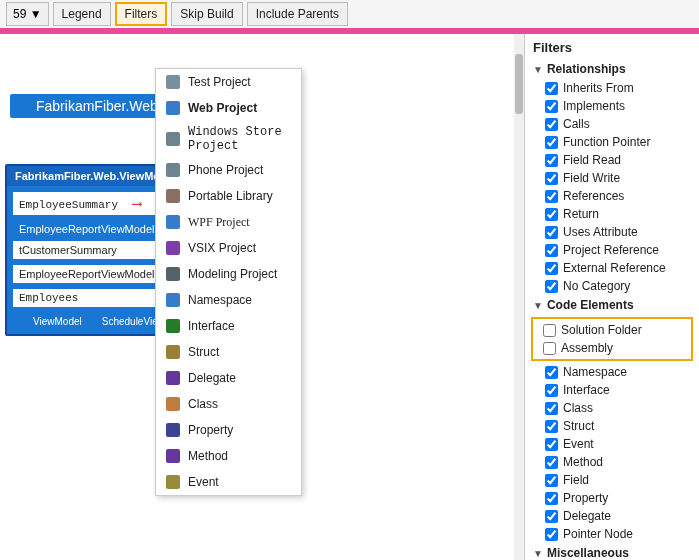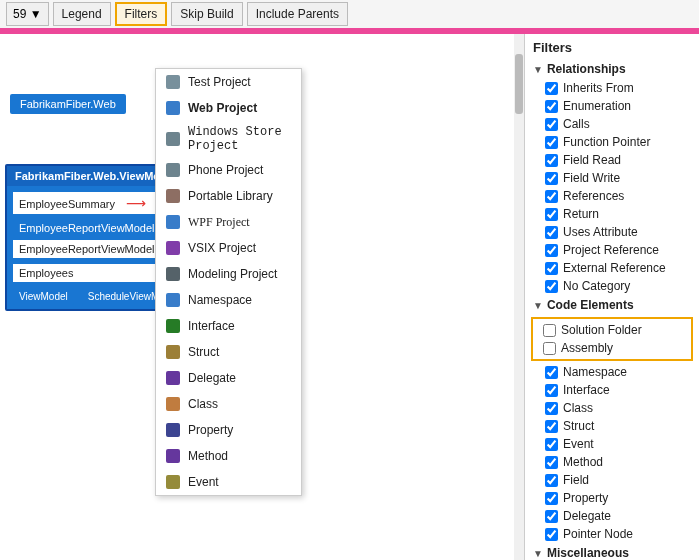--- a/index.html
+++ b/index.html
@@ -168,22 +168,22 @@
       padding-left: 10px;
     }
 
     
     .node-web {
       position: absolute;
       top: 60px;
       left: 10px;
       background: #1976d2;
       color: white;
-      padding: 4px 10px;
-      font-size: 11px;
+      padding: 4px 26px;
+      font-size: 14px;
       border-radius: 2px;
       white-space: nowrap;
     }
 
     .node-viewmodels {
       position: absolute;
       top: 130px;
       left: 5px;
       width: 230px;
       background: #1976d2;
@@ -196,20 +196,21 @@
       font-size: 11px;
       font-weight: bold;
       background: #1565c0;
     }
     .node-inner {
       background: white;
       margin: 6px;
       padding: 3px 6px;
       font-size: 11px;
       color: #222;
+      font-family: Liberation Mono, monospace;
     }
     .node-sub {
       background: #1976d2;
       margin: 4px 6px;
       padding: 2px 6px;
       color: white;
       font-size: 11px;
       border-radius: 2px;
     }
     .node-sub-inner {
@@ -222,21 +223,21 @@
     .node-arrow {
       color: #e53935;
       font-size: 14px;
       margin-left: 8px;
     }
     .node-bottom-row {
       display: flex;
       gap: 8px;
       margin-top: 6px;
       padding-bottom: 4px;
-      padding-left: 6px;
+      padding-left: 20px;
     }
     .node-small {
       background: #1976d2;
       color: white;
       font-size: 10px;
       padding: 3px 6px;
       border-radius: 2px;
     }
 
     
@@ -275,20 +276,21 @@
 
     <div class="node-web">FabrikamFiber.Web</div>
 
     <div class="node-viewmodels">
       <div class="node-viewmodels-title">FabrikamFiber.Web.ViewModels</div>
       <div class="node-inner">
         <span>EmployeeSummary</span>
         <span class="node-arrow">⟶</span>
       </div>
       <div class="node-sub">EmployeeReportViewModel</div>
+      <div class="node-sub-inner">tCustomerSummary</div>
       <div class="node-sub-inner">EmployeeReportViewModel</div>
       <div class="node-inner">Employees</div>
       <div class="node-bottom-row">
         <div class="node-small">ViewModel</div>
         <div class="node-small">ScheduleViewModel</div>
       </div>
     </div>
 
     <div class="context-menu">
       <div class="context-menu-scroll">
@@ -437,21 +439,21 @@
       <span class="arrow">▼</span>
       <span>Relationships</span>
     </div>
     <div id="relationships-items">
         <div class="filter-item">
           <input type="checkbox" checked="" style="">
           <label>Inherits From</label>
         </div>
         <div class="filter-item">
           <input type="checkbox" checked="" style="">
-          <label>Enumeration</label>
+          <label>Implements</label>
         </div>
         <div class="filter-item">
           <input type="checkbox" checked="" style="">
           <label>Calls</label>
         </div>
         <div class="filter-item">
           <input type="checkbox" checked="" style="">
           <label>Function Pointer</label>
         </div>
         <div class="filter-item">

